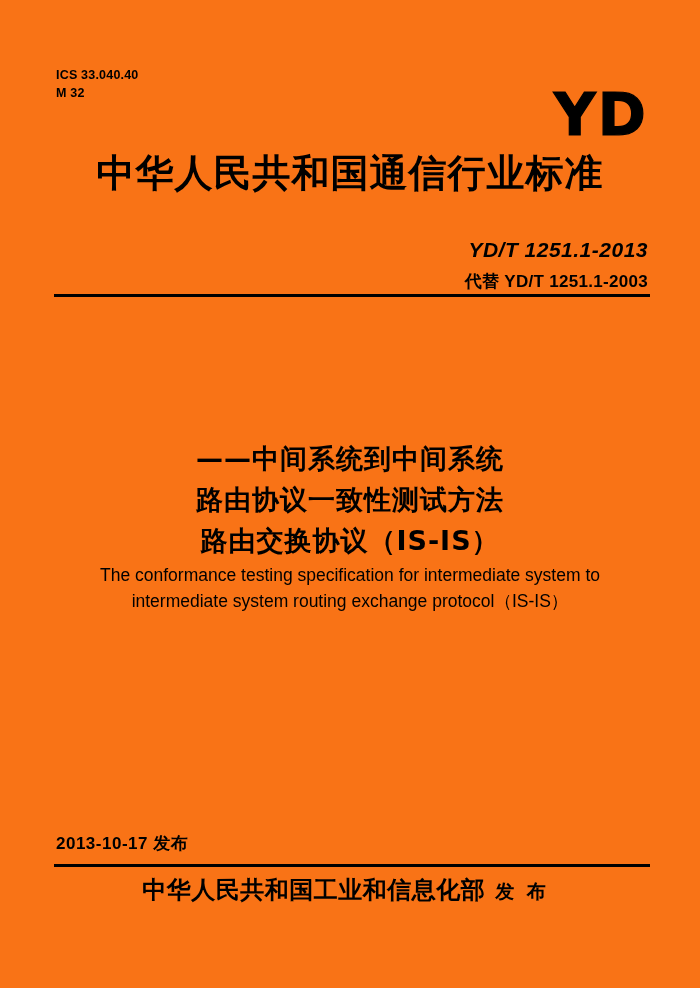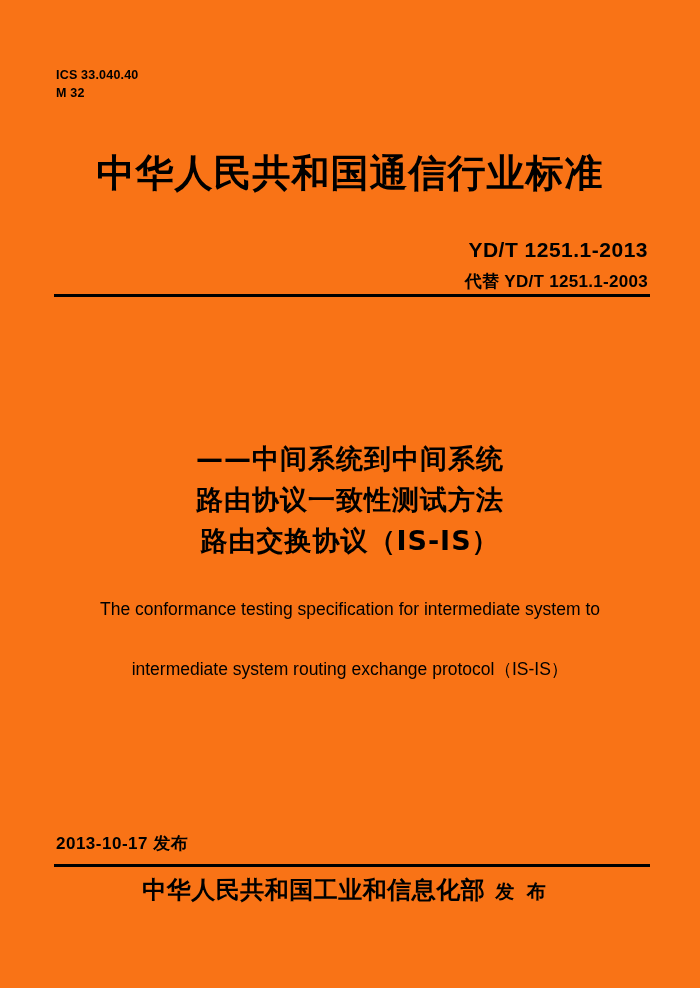--- a/index.html
+++ b/index.html
@@ -60,20 +60,21 @@
 
   .std-no {
     position: absolute;
     right: 52px;
     top: 238px;
     text-align: left;
     font-size: 21px;
     font-weight: bold;
     letter-spacing: 0.5px;
     white-space: nowrap;
+    font-style: italic;
   }
   .std-replace {
     position: absolute;
     right: 52px;
     top: 270px;
     text-align: right;
     font-size: 17px;
     font-weight: bold;
     letter-spacing: 0.3px;
     white-space: nowrap;
@@ -105,21 +106,21 @@
   .doc-title-en {
     position: absolute;
     left: 0; right: 0;
     top: 562px;
     text-align: center;
     font-size: 17.5px;
     line-height: 1.5;
     letter-spacing: 0px;
     font-family: "Liberation Sans", sans-serif;
   }
-  .doc-title-en div { white-space: nowrap; margin-top: 34px; }
+  .doc-title-en div { white-space: nowrap; }
 
   
   .date-row {
     position: absolute;
     left: 56px;
     right: 52px;
     top: 832px;
     display: flex;
     justify-content: space-between;
     font-size: 17px;
@@ -158,20 +159,21 @@
 </head>
 <body>
 
 <div class="page">
 
   <div class="ics-block">
     <div>ICS 33.040.40</div>
     <div>M 32</div>
   </div>
 
+  <div class="yd-logo">YD</div>
 
   <div class="main-title">中华人民共和国通信行业标准</div>
 
   <div class="std-no">YD/T 1251.1-2013</div>
   <div class="std-replace">代替 YD/T 1251.1-2003</div>
 
   <div class="rule-top"></div>
 
   <div class="doc-title-cn">
     <div>——中间系统到中间系统</div>

